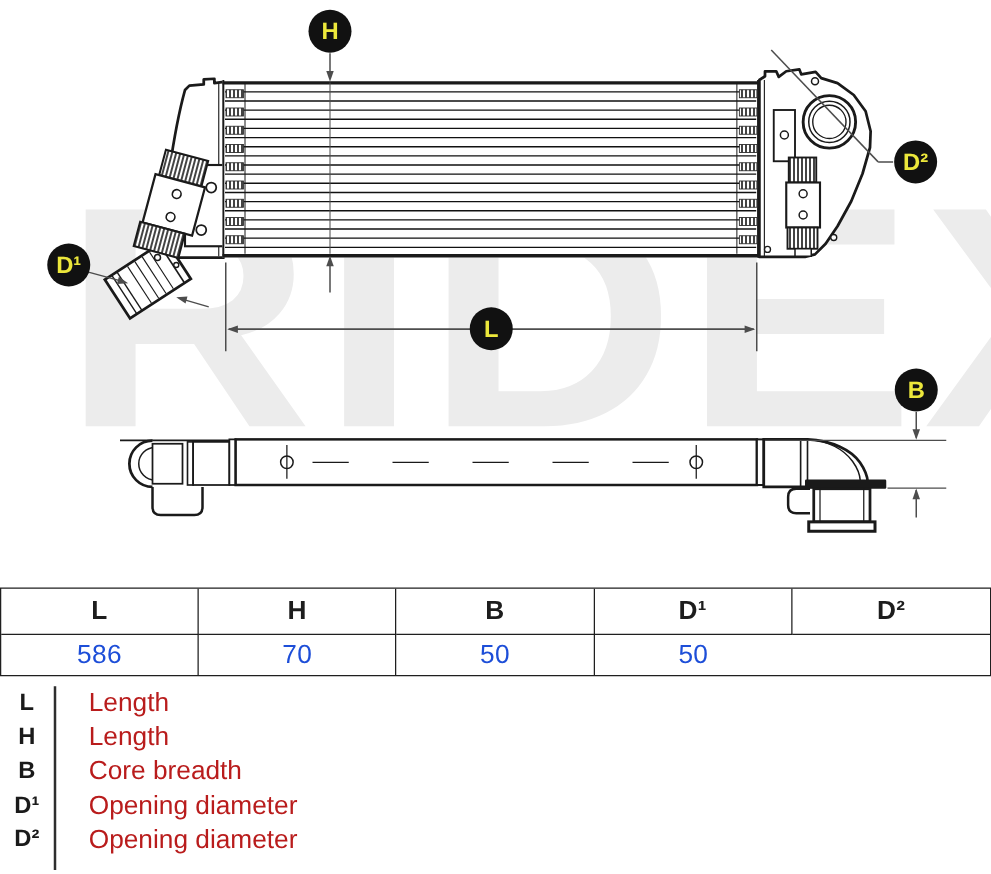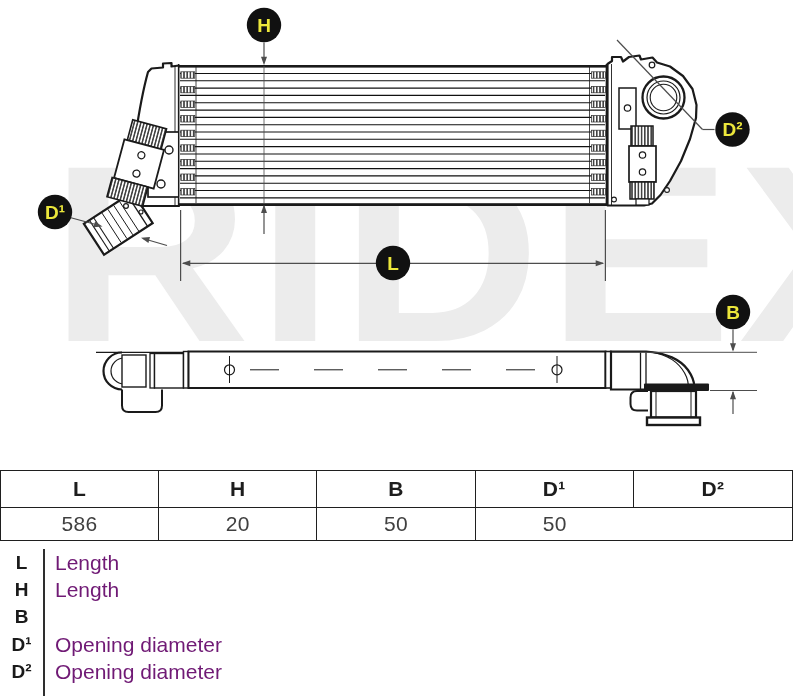--- a/index.html
+++ b/index.html
@@ -14,28 +14,28 @@
   .dims-table{
     width:793px;margin-top:5px;display:grid;grid-template-columns:repeat(5,1fr);
     border:1.3px solid #1f1f1f;box-sizing:border-box;background:#fff;
   }
   .dims-table .cell{
     display:flex;align-items:center;justify-content:center;
     border-right:1.3px solid #1f1f1f;font-size:21px;letter-spacing:.3px;
   }
   .dims-table .cell.last{border-right:none;}
   .dims-table .th{height:36px;font-weight:bold;border-bottom:1.3px solid #1f1f1f;}
-  .dims-table .td{height:32px;color:#404040;}
+  .dims-table .td{height:32px;color:#1d4ed8;}
 
   
   .legend{position:relative;margin-top:8px;height:147px;}
   .legend-divider{position:absolute;left:43px;top:0;bottom:0;width:1.5px;background:#2e2e2e;}
   .legend-row{display:flex;align-items:center;height:27.4px;}
   .legend-row .sym{width:43px;text-align:center;font-weight:bold;font-size:19px;color:#1a1a1a;}
-  .legend-row .desc{padding-left:12px;font-size:21px;color:#701a75;}
+  .legend-row .desc{padding-left:28px;font-size:21px;color:#b91c1c;}
 </style>
 </head>
 <body>
 
 <div class="stage">
 
   <svg class="drawing" width="793" height="465" viewBox="0 0 793 465">
     <defs>
       <pattern id="hatch" width="3.2" height="8" patternUnits="userSpaceOnUse">
         <rect width="3.2" height="8" fill="#ffffff"></rect>
@@ -239,37 +239,38 @@
     </g>
   </svg>
 
   <div class="dims-table">
     <div class="cell th">L</div>
     <div class="cell th">H</div>
     <div class="cell th">B</div>
     <div class="cell th">D¹</div>
     <div class="cell th last">D²</div>
     <div class="cell td">586</div>
-    <div class="cell td">20</div>
+    <div class="cell td">70</div>
     <div class="cell td">50</div>
     <div class="cell td last">50</div>
   </div>
 
   <div class="legend">
     <div class="legend-divider"></div>
     <div class="legend-row">
       <span class="sym">L</span>
       <span class="desc">Length</span>
     </div>
     <div class="legend-row">
       <span class="sym">H</span>
       <span class="desc">Length</span>
     </div>
     <div class="legend-row">
       <span class="sym">B</span>
+      <span class="desc">Core breadth</span>
     </div>
     <div class="legend-row">
       <span class="sym">D¹</span>
       <span class="desc">Opening diameter</span>
     </div>
     <div class="legend-row">
       <span class="sym">D²</span>
       <span class="desc">Opening diameter</span>
     </div>
   </div>

